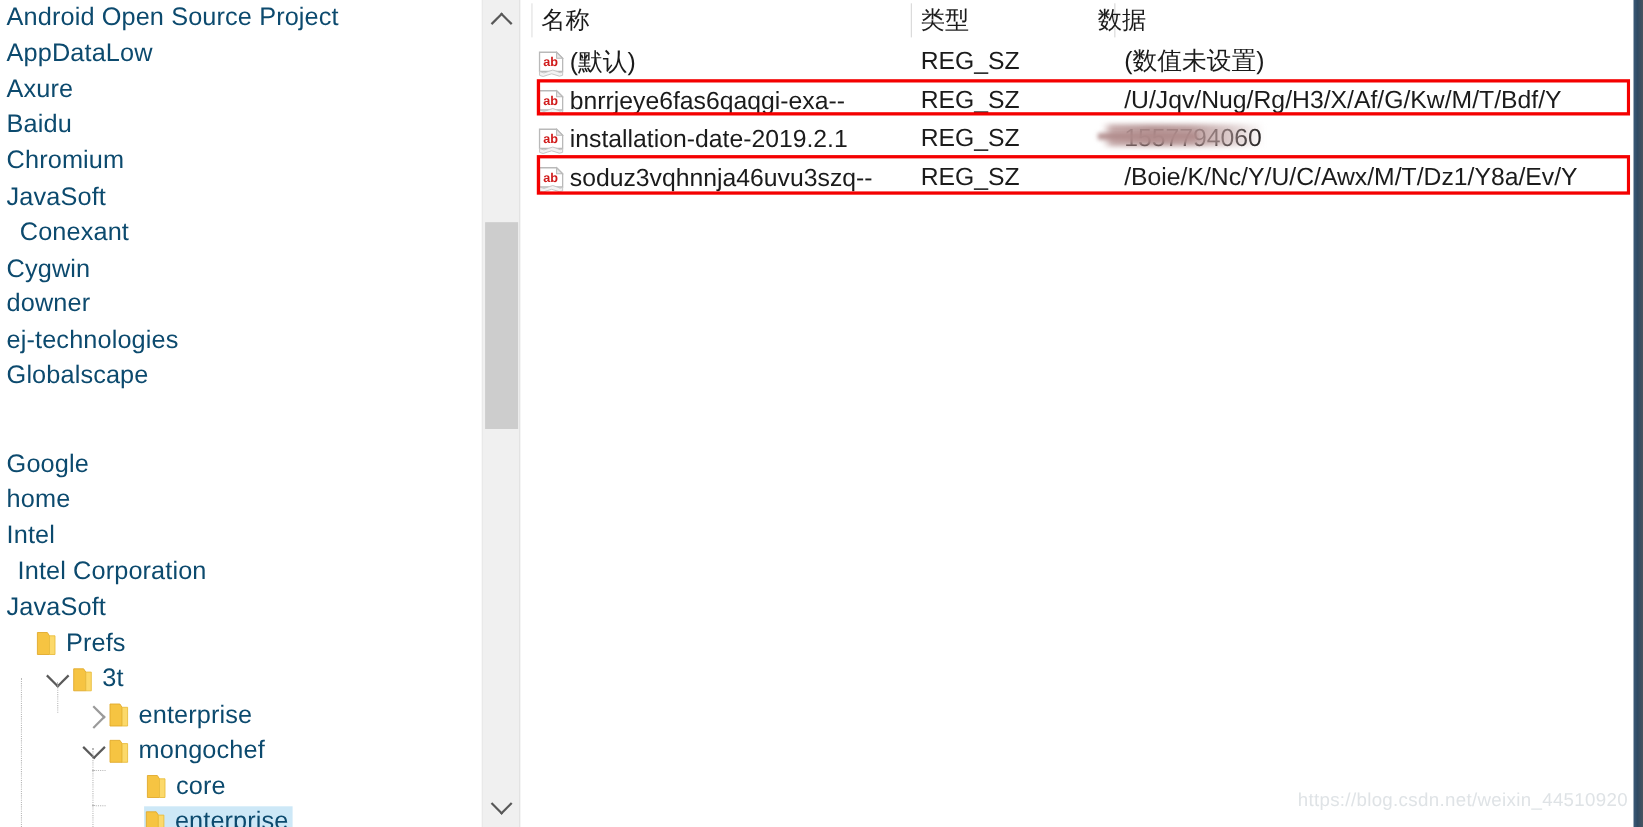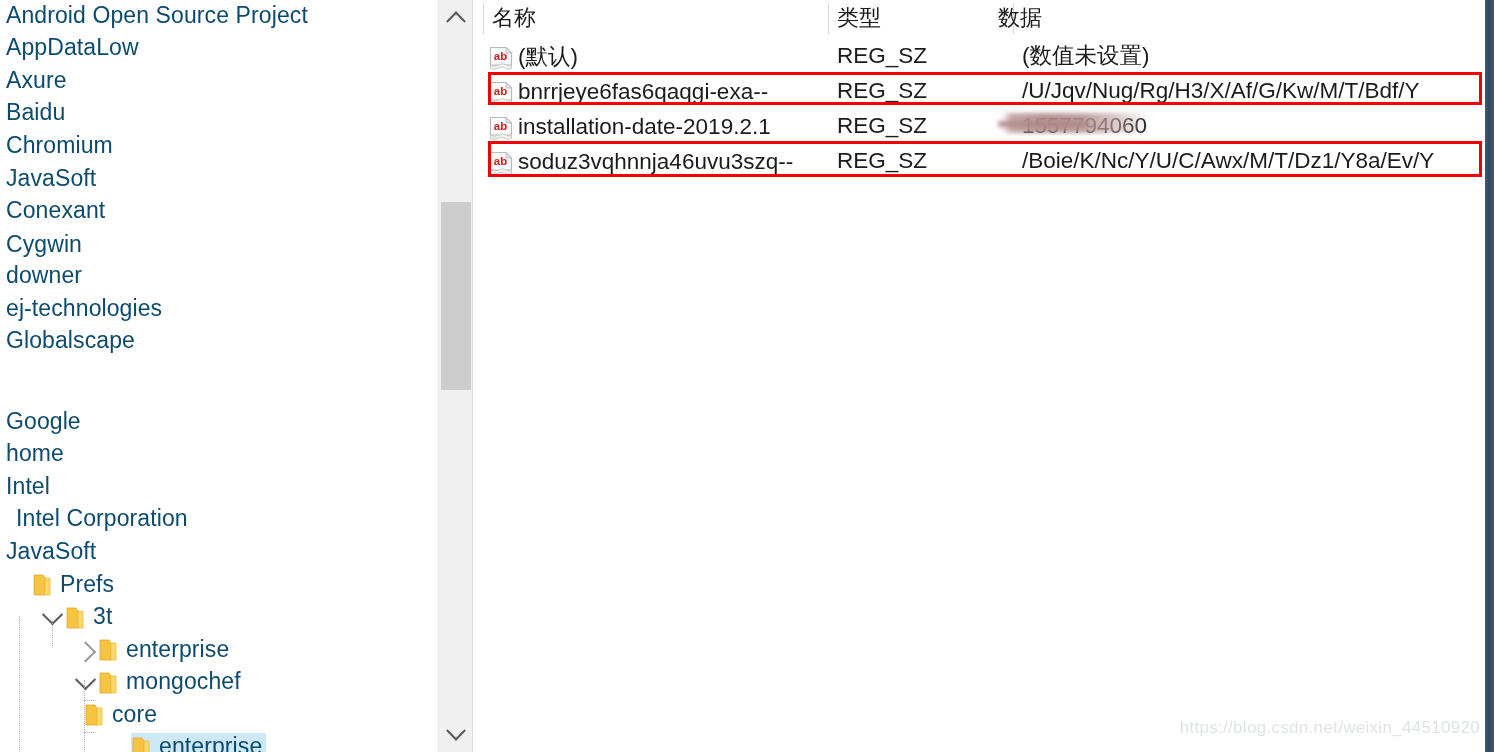--- a/index.html
+++ b/index.html
@@ -277,21 +277,21 @@
           <span class="sel-wrap">
             <span class="tree-label">Chromium</span>
           </span>
         </div>
         <div class="tree-row" style="padding-left: 6px;">
           <span class="expander" style="width: 0px;"></span>
           <span class="sel-wrap">
             <span class="tree-label">JavaSoft</span>
           </span>
         </div>
-        <div class="tree-row" style="padding-left: 6px;">
+        <div class="tree-row" style="padding-left: 6px; margin-left: 12px;">
           <span class="expander" style="width: 0px;"></span>
           <span class="sel-wrap">
             <span class="tree-label">Conexant</span>
           </span>
         </div>
         <div class="tree-row" style="padding-left: 6px; align-items: flex-end;">
           <span class="expander" style="width: 0px;"></span>
           <span class="sel-wrap">
             <span class="tree-label">Cygwin</span>
           </span>
@@ -391,21 +391,21 @@
           <span class="sel-wrap">
             <span class="folder">
               <svg width="20" height="22" viewBox="0 0 20 22">
                 <path d="M2 1 L11 1 L13 4 L13 21 L2 21 Z" fill="#f6c442" stroke="#e0a92a" stroke-width="0.8"></path>
                 <path d="M13 4 L18 4 L18 21 L13 21 Z" fill="#fcd96a" stroke="#e8bc3d" stroke-width="0.8"></path>
               </svg>
             </span>
             <span class="tree-label">mongochef</span>
           </span>
         </div>
-        <div class="tree-row" style="padding-left: 58px;">
+        <div class="tree-row" style="padding-left: 86px; margin-left: 20px;">
           <span class="expander"></span>
           <span class="sel-wrap">
             <span class="folder">
               <svg width="20" height="22" viewBox="0 0 20 22">
                 <path d="M2 1 L11 1 L13 4 L13 21 L2 21 Z" fill="#f6c442" stroke="#e0a92a" stroke-width="0.8"></path>
                 <path d="M13 4 L18 4 L18 21 L13 21 Z" fill="#fcd96a" stroke="#e8bc3d" stroke-width="0.8"></path>
               </svg>
             </span>
             <span class="tree-label">core</span>
           </span>

